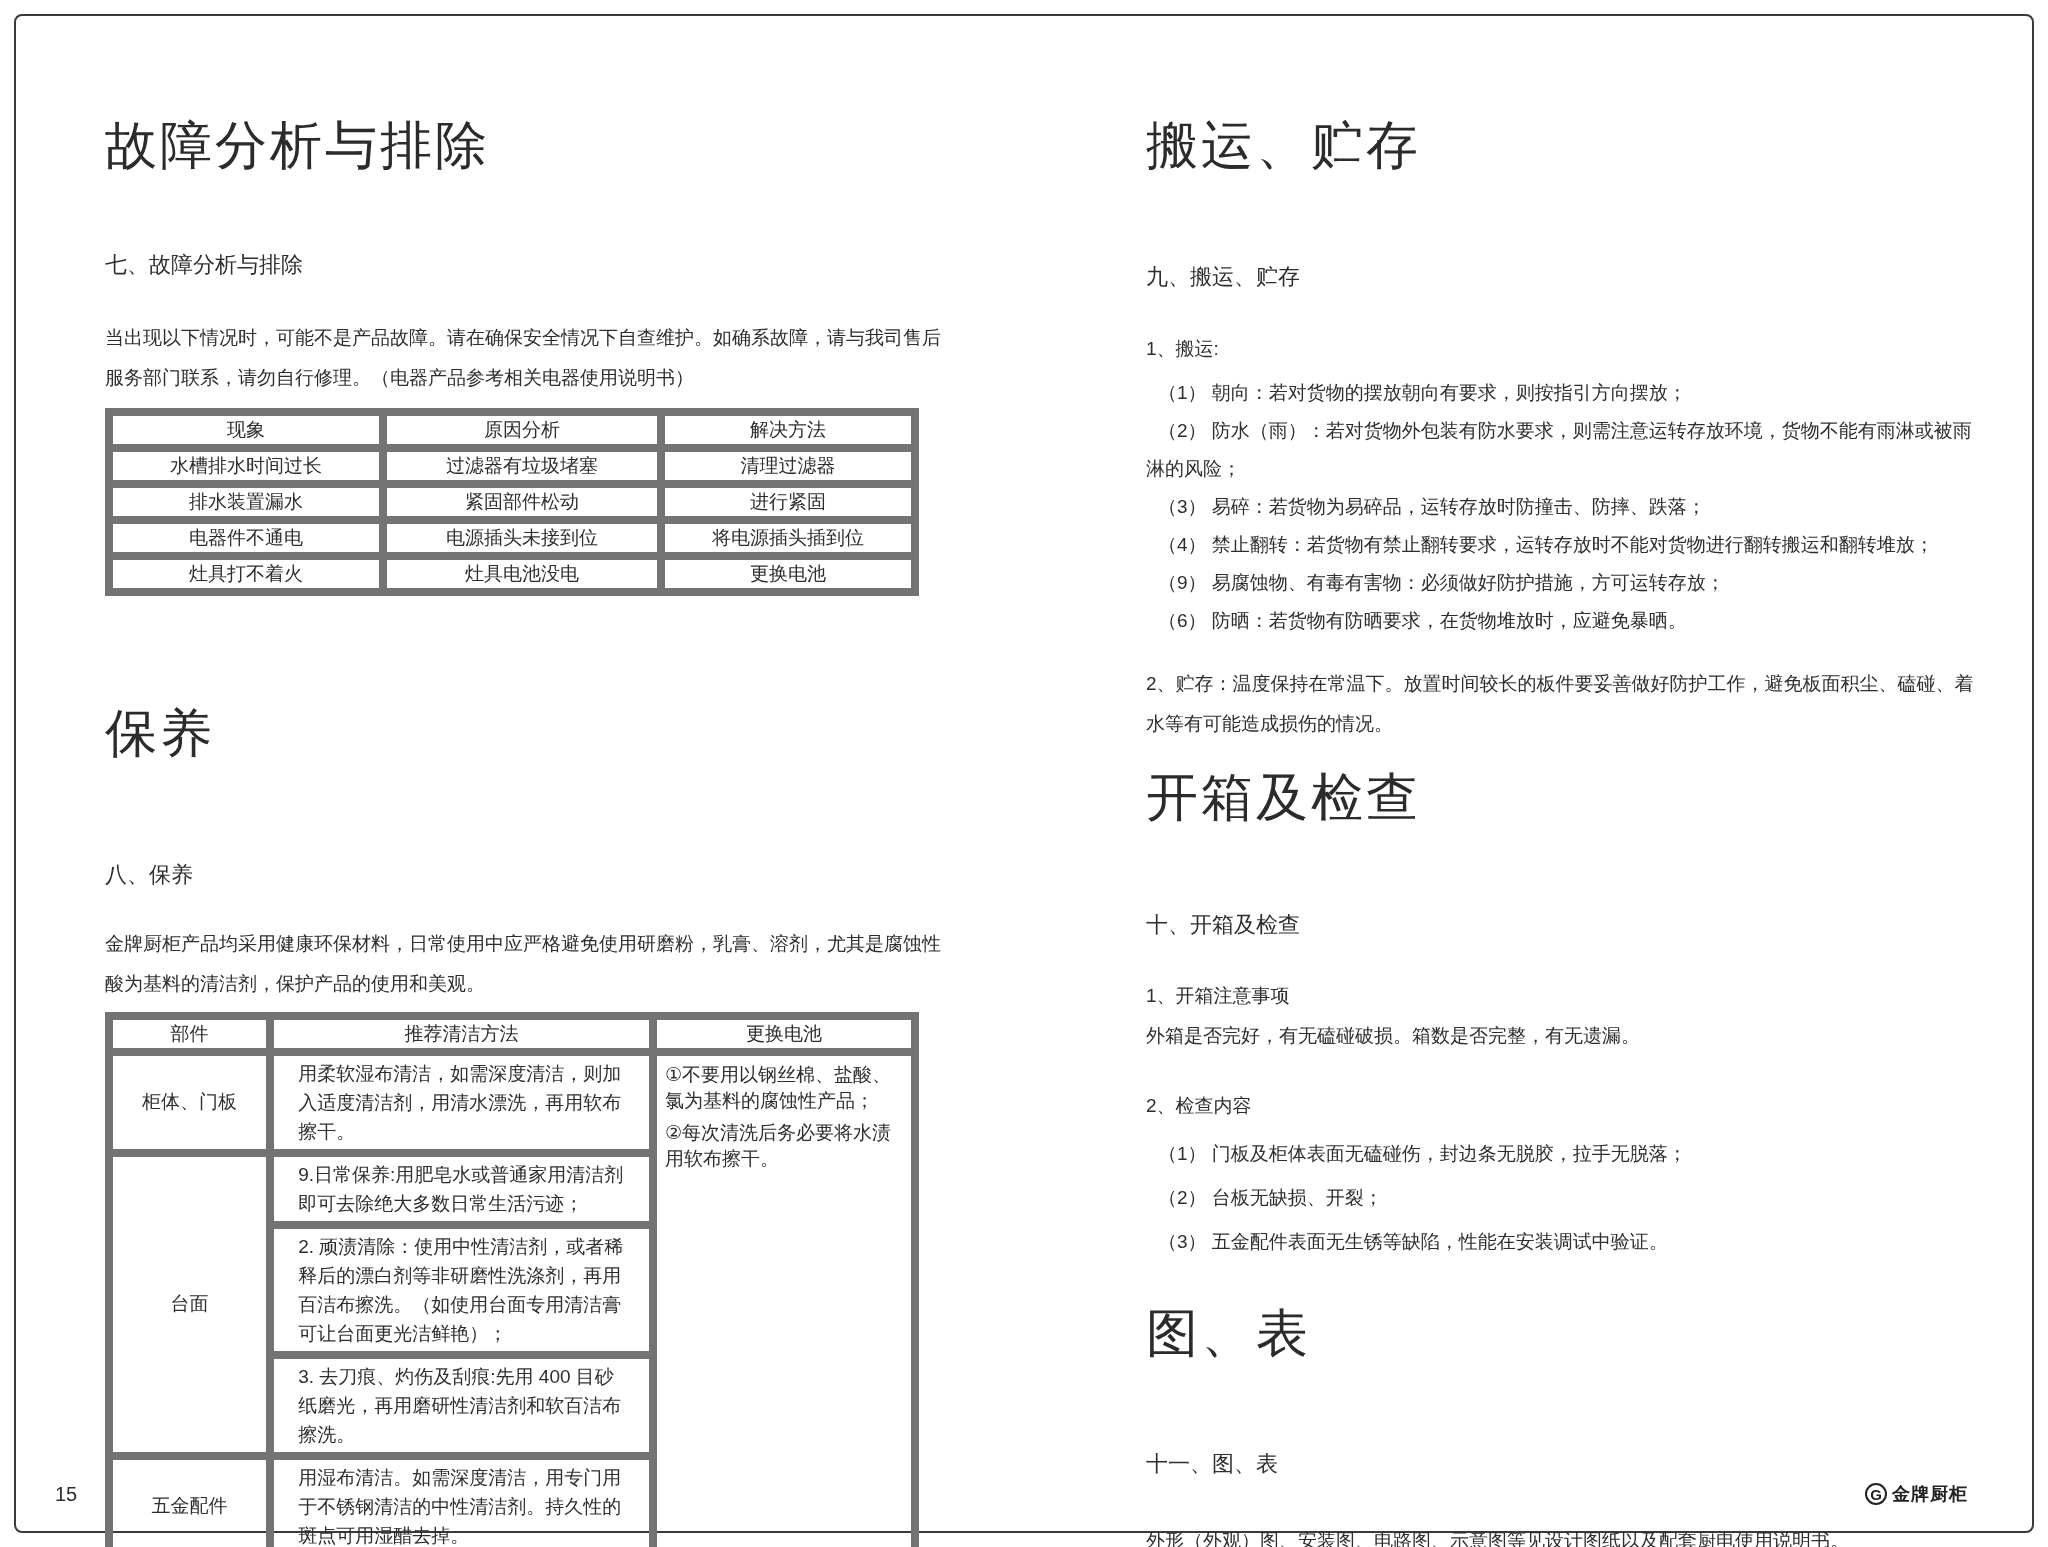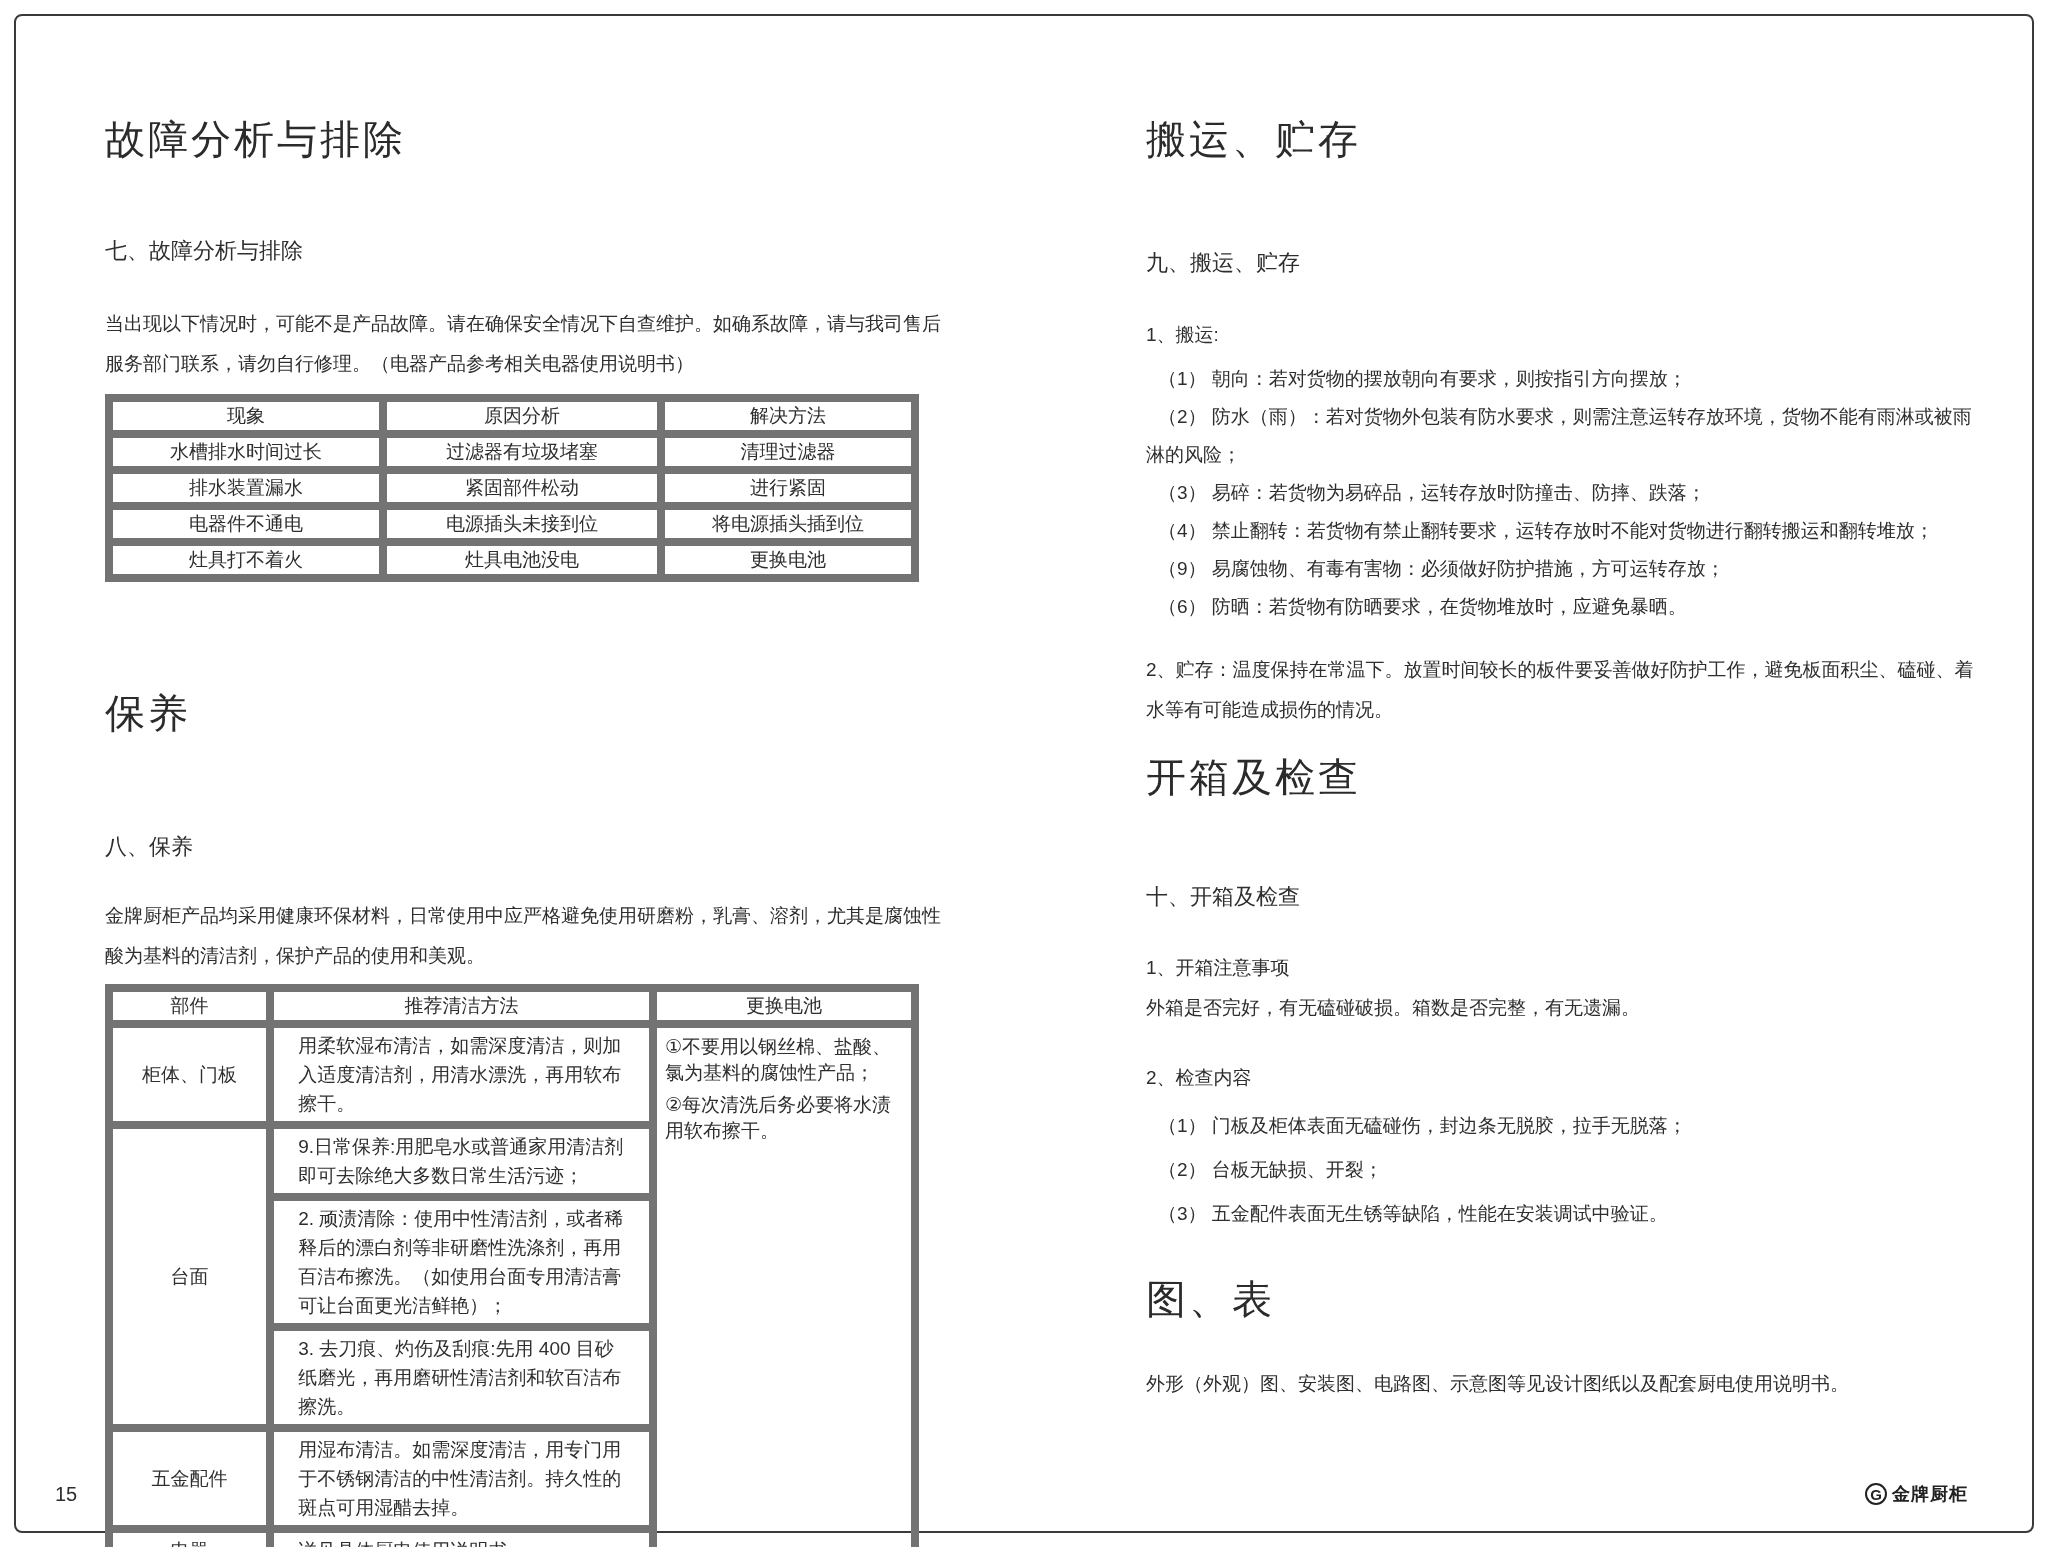--- a/index.html
+++ b/index.html
@@ -11,21 +11,21 @@
   }
   .frame {
     position:absolute; inset:14px;
     border:2px solid #3a3a3a; border-radius:8px;
   }
   .col { position:absolute; top:0; }
   .col-left  { left:105px; width:836px; }
   .col-right { left:1146px; width:828px; }
 
   h1.doc-title {
-    font-size:40px; font-weight:400; color:#2b2b2b; letter-spacing:3px; line-height:1.15;
+    font-size:52px; font-weight:400; color:#2b2b2b; letter-spacing:3px; line-height:1.15;
   }
   .subhead { font-size:22px; font-weight:400; color:#2e2e2e; }
   p.body  { font-size:19px; line-height:40px; }
 
   
   p.item { font-size:19px; line-height:38px; text-indent:12px; }
   p.item-check { font-size:19px; line-height:44px; text-indent:12px; }
 
   table.tbl { border-collapse:collapse; width:814px; table-layout:fixed; }
   table.tbl th, table.tbl td {
@@ -193,20 +193,21 @@
     <p class="body g3">1、开箱注意事项</p>
     <p class="body g3text">外箱是否完好，有无磕碰破损。箱数是否完整，有无遗漏。</p>
     <p class="body g4">2、检查内容</p>
     <div class="checks">
       <p class="item-check">（1） 门板及柜体表面无磕碰伤，封边条无脱胶，拉手无脱落；</p>
       <p class="item-check">（2） 台板无缺损、开裂；</p>
       <p class="item-check">（3） 五金配件表面无生锈等缺陷，性能在安装调试中验证。</p>
     </div>
 
     <h1 class="doc-title t3">图、表</h1>
+    <div class="subhead s3">十一、图、表</div>
     <p class="body g5">外形（外观）图、安装图、电路图、示意图等见设计图纸以及配套厨电使用说明书。</p>
   </div>
 
   <div class="page-num">15</div>
   <div class="brand">
     <span class="mark">G</span>
     <span class="name">金牌厨柜</span>
   </div>
 </div>
 

